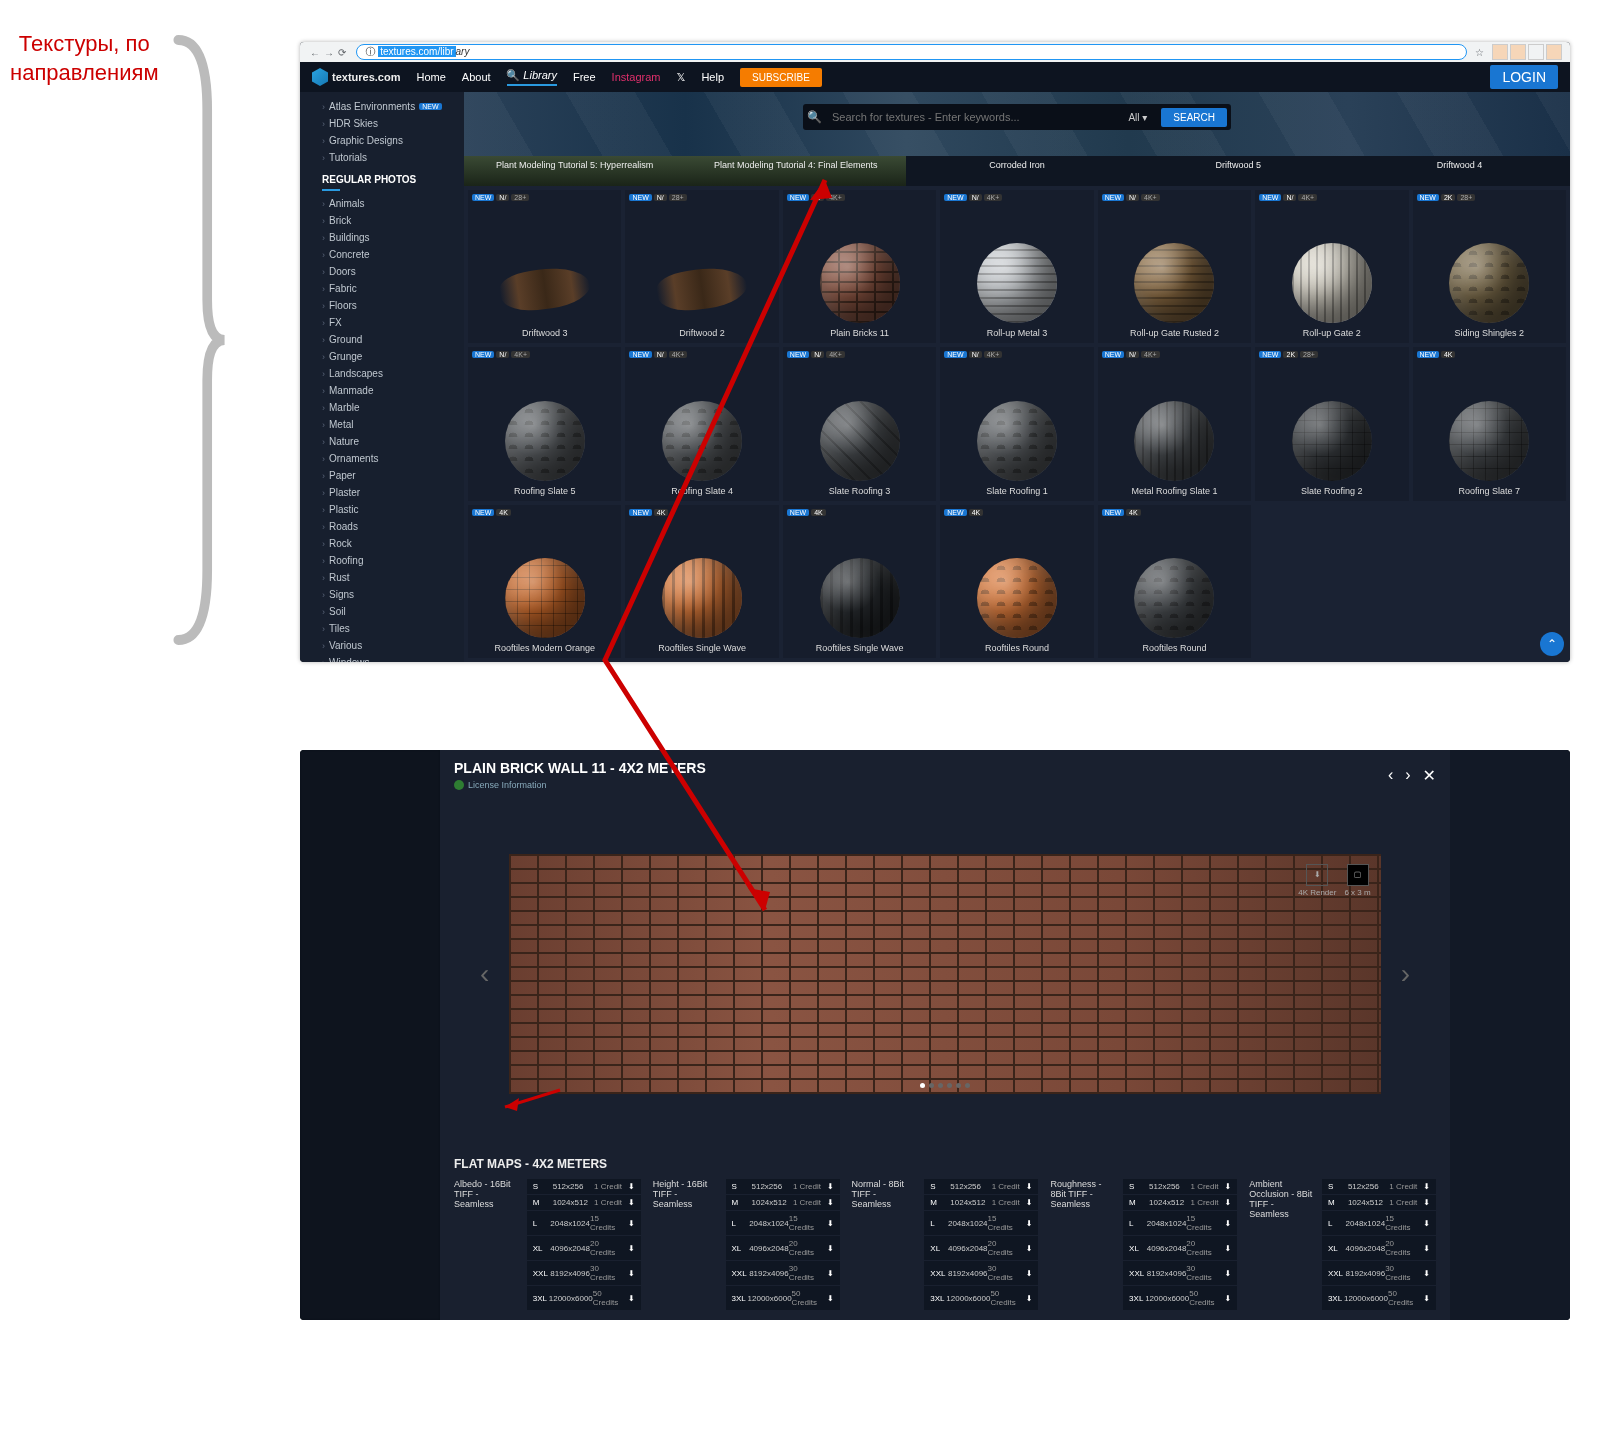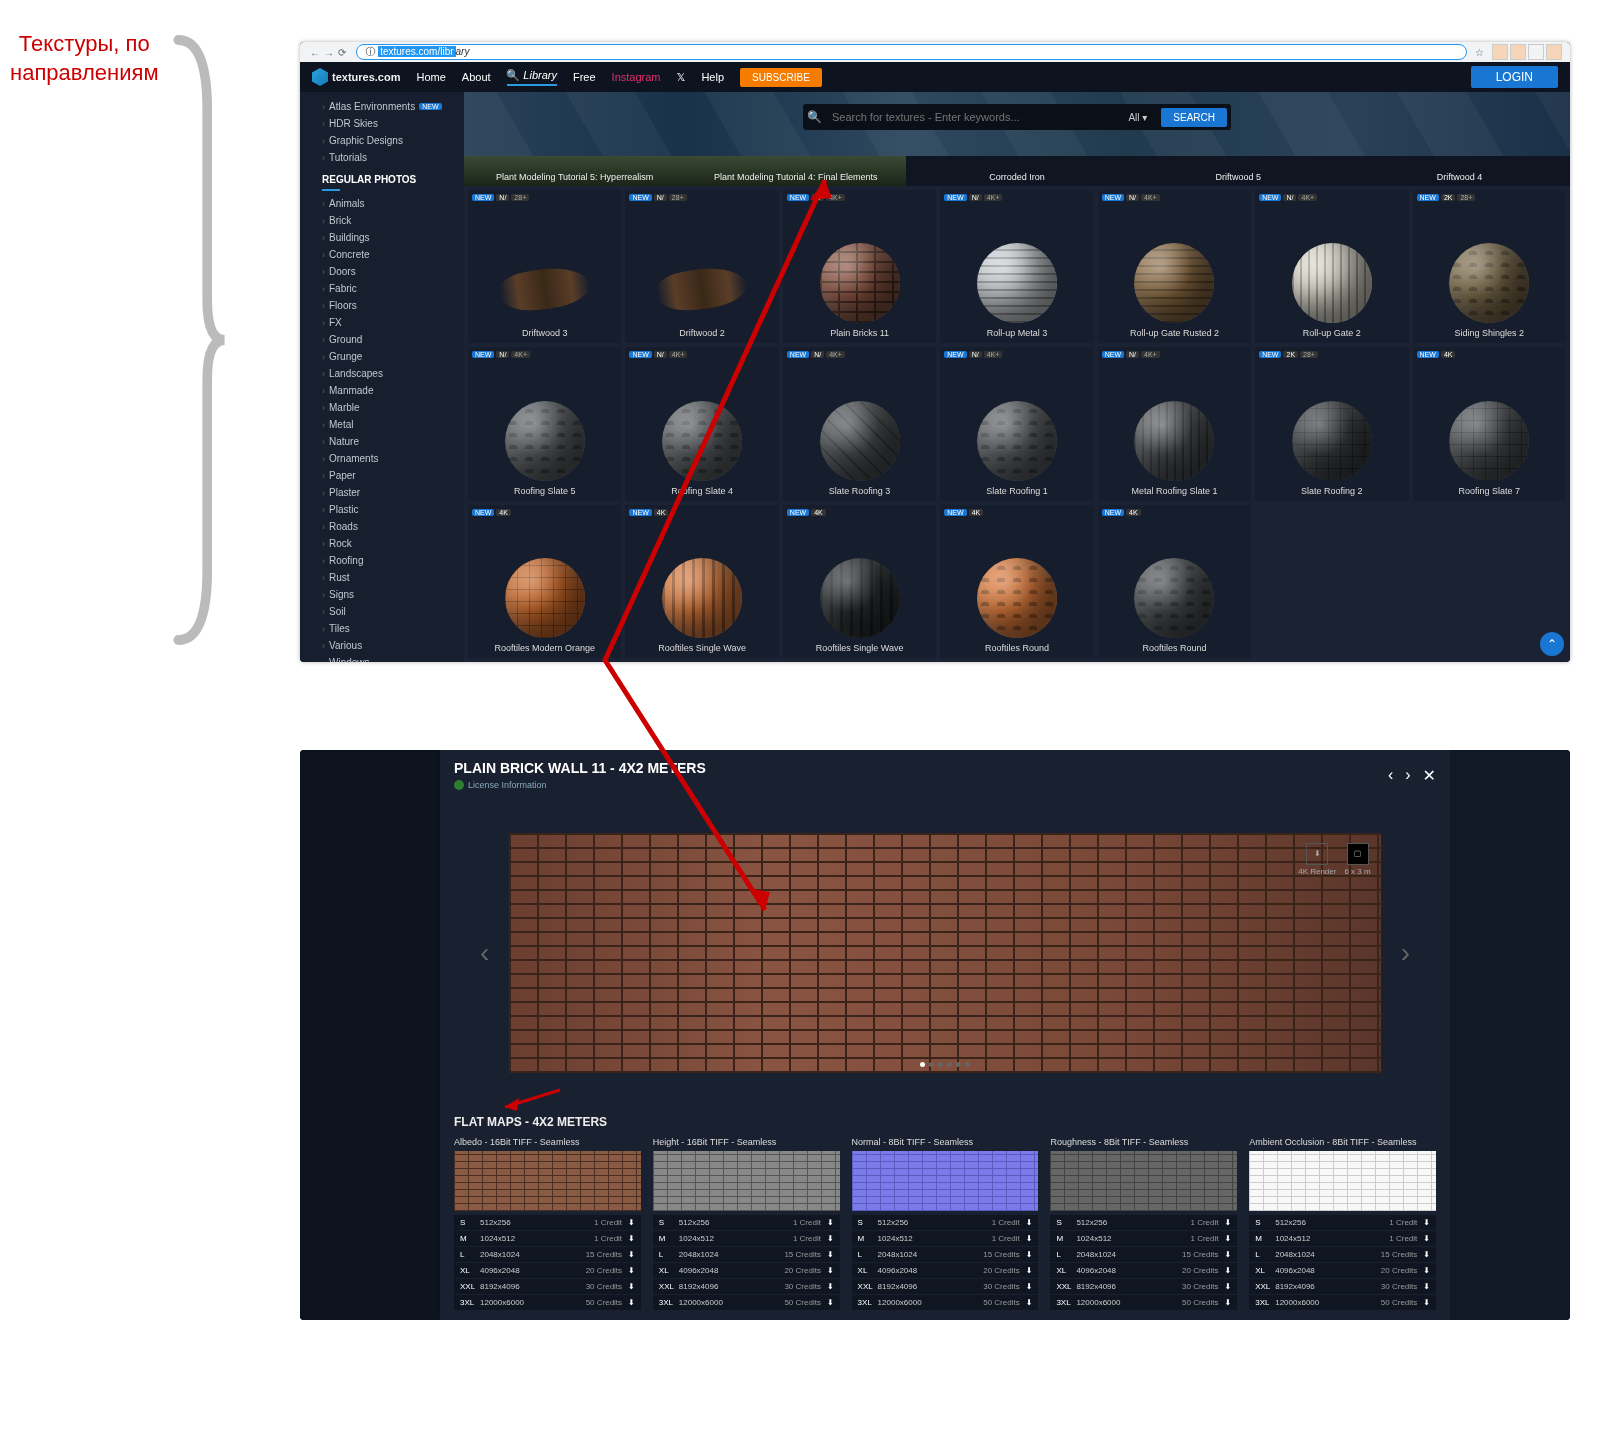--- a/index.html
+++ b/index.html
@@ -16,37 +16,37 @@
   .star{color:#5f6368}
   .swatches{display:flex;gap:2px}
   .swatches i{width:14px;height:14px;border:1px solid #ccc}
   .header{height:30px;background:#0d1420;display:flex;align-items:center;gap:16px;padding:0 12px;font-size:11px}
   .logo{display:flex;align-items:center;gap:4px;font-weight:bold}
   .logo .hex{width:16px;height:18px;background:linear-gradient(135deg,#2aa3e0,#1679b5);clip-path:polygon(50% 0,100% 25%,100% 75%,50% 100%,0 75%,0 25%)}
   .nav-item{color:#fff;cursor:pointer}
   .nav-item.active{border-bottom:2px solid #2a9ae0;padding-bottom:2px}
   .insta{color:#e1306c}
   .subscribe{background:#f57c00;color:#fff;padding:4px 12px;border-radius:2px;font-size:10px}
-  .login{background:#1976d2;color:#fff;padding:4px 25px;border-radius:2px;font-size:12px;margin-left:auto}
+  .login{background:#1976d2;color:#fff;padding:4px 12px;border-radius:2px;font-size:14px;margin-left:auto}
   .app-body{flex:1;display:flex;overflow:hidden}
   .sidebar{width:140px;background:#171f2e;padding:6px 12px;overflow:hidden;font-size:10px}
   .sidebar .cat{padding:3px 10px;color:#c0c8d0;cursor:pointer;display:flex;align-items:center;gap:4px}
   .sidebar .cat::before{content:"›";color:#5a6478;font-size:9px}
   .sidebar .heading{padding:8px 10px 4px;color:#fff;font-weight:bold;font-size:10px}
   .sidebar .underline{width:18px;height:2px;background:#2a9ae0;margin:0 10px 4px}
   .badge-new{background:#1976d2;color:#fff;font-size:7px;padding:0 3px;border-radius:2px}
   .main{flex:1;display:flex;flex-direction:column;overflow:hidden;background:#1a2233}
   .hero{height:64px;display:flex;background:linear-gradient(90deg,#2a4158,#18324a 20%,#2f485e 40%,#213a4e 60%,#2a4158 80%,#1a3048);position:relative}
   .hero::before{content:"";position:absolute;inset:0;background:repeating-linear-gradient(60deg,rgba(255,255,255,.04) 0 60px,transparent 60px 120px)}
   .hero-search{position:absolute;left:50%;top:12px;transform:translateX(-50%);display:flex;align-items:center;background:#0a0f18;border-radius:3px;height:26px;width:420px;padding:0 4px;gap:8px}
   .hero-search input{flex:1;background:transparent;border:none;color:#ccc;font-size:11px;outline:none}
   .hero-search .all{color:#ccc;font-size:10px;padding:0 6px}
   .hero-search .btn{background:#1976d2;color:#fff;padding:4px 12px;border-radius:2px;font-size:10px}
   .hero-below{display:flex;height:30px}
-  .hero-below .slot{flex:1;position:relative;display:flex;align-items:flex-end;justify-content:center;padding-bottom:4px;font-size:9px;color:#eee;background:#0f1622;overflow:hidden}
+  .hero-below .slot{flex:1;position:relative;display:flex;align-items:flex-end;justify-content:center;padding-bottom:16px;font-size:9px;color:#eee;background:#0f1622;overflow:hidden}
   .hero-below .slot.tut{background:linear-gradient(180deg,#3a4a34,#1a2418)}
   .grid{flex:1;display:grid;grid-template-columns:repeat(7,1fr);gap:4px;padding:4px;overflow:hidden}
   .tile{background:#161d2c;position:relative;display:flex;flex-direction:column;align-items:center;justify-content:flex-end;padding:4px}
   .tile .sphere{width:80px;height:80px;border-radius:50%;margin:6px auto;position:relative;box-shadow:inset -20px -20px 30px rgba(0,0,0,.6),inset 10px 10px 20px rgba(255,255,255,.2)}
   .tile .title{font-size:9px;color:#ddd;text-align:center;line-height:1.1;min-height:10px}
   .tile .badges{position:absolute;left:4px;top:4px;display:flex;gap:2px}
   .tile .badges span{font-size:7px;padding:0 3px;border-radius:2px}
   .b-new{background:#1976d2;color:#fff}
   .b-ai{background:#333;color:#fff}
   .b-res{background:#333;color:#aaa}
@@ -73,21 +73,21 @@
     background-blend-mode:normal}
   .detail .dots{position:absolute;bottom:6px;left:50%;transform:translateX(-50%);display:flex;gap:4px}
   .detail .dots i{width:5px;height:5px;border-radius:50%;background:#666}
   .detail .dots i.on{background:#fff}
   .detail .corner{position:absolute;right:10px;top:10px;display:flex;gap:8px;font-size:8px;color:#aaa;text-align:center}
   .detail .corner .cbox{display:flex;flex-direction:column;align-items:center;gap:2px}
   .detail .corner .ico{width:20px;height:20px;border:1px solid #555;display:flex;align-items:center;justify-content:center}
   .detail .flat-section{padding:10px 14px}
   .detail .flat-title{font-size:12px;font-weight:bold;margin-bottom:8px}
   .detail .maps{display:flex;gap:12px}
-  .detail .map{flex:1;display:flex;flex-direction:column;gap:4px}
+  .detail .map{flex:1;display:flex;flex-direction:row;gap:4px}
   .detail .map-title{font-size:9px;color:#ddd}
   .detail .map-thumb{height:60px;position:relative;overflow:hidden}
   .thumb-brick{background:repeating-linear-gradient(0deg,#4a2e22 0 1px,transparent 1px 7px),repeating-linear-gradient(90deg,#4a2e22 0 1px,transparent 1px 14px),#8a5a42}
   .thumb-height{background:repeating-linear-gradient(0deg,#555 0 1px,transparent 1px 7px),repeating-linear-gradient(90deg,#555 0 1px,transparent 1px 14px),#888}
   .thumb-normal{background:repeating-linear-gradient(0deg,#5a5ac0 0 1px,transparent 1px 7px),repeating-linear-gradient(90deg,#5a5ac0 0 1px,transparent 1px 14px),#7a7ae8}
   .thumb-rough{background:repeating-linear-gradient(0deg,#444 0 1px,transparent 1px 7px),repeating-linear-gradient(90deg,#444 0 1px,transparent 1px 14px),#666}
   .thumb-ao{background:repeating-linear-gradient(0deg,#ccc 0 1px,transparent 1px 7px),repeating-linear-gradient(90deg,#ccc 0 1px,transparent 1px 14px),#f8f8f8}
   .detail .sizes{display:flex;flex-direction:column;gap:1px;font-size:8px}
   .detail .size-row{display:flex;background:#0f1622;padding:3px 6px;align-items:center}
   .detail .size-row .sz{width:20px;color:#fff}

